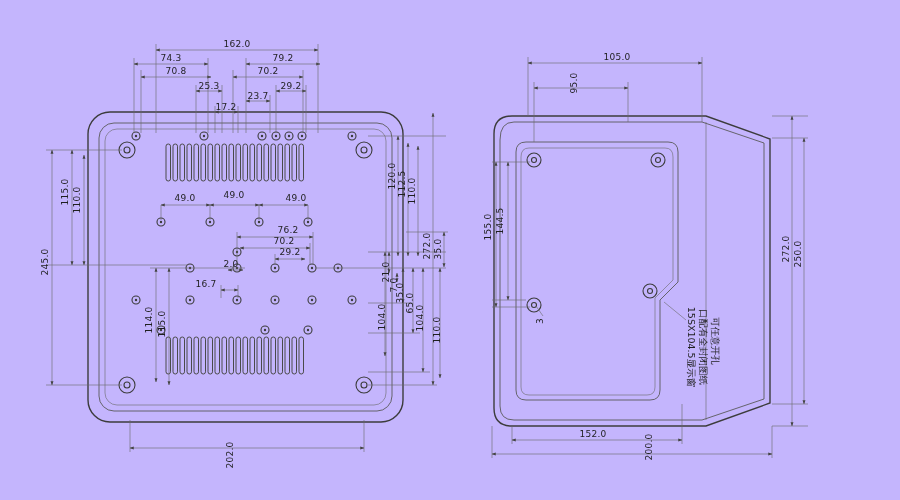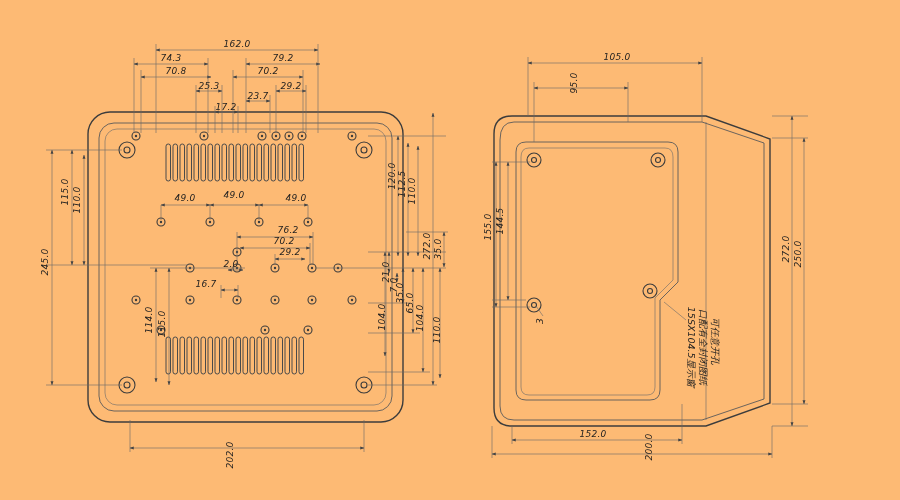--- a/index.html
+++ b/index.html
@@ -1,17 +1,17 @@
 <!DOCTYPE html>
 <html><head>
 <meta charset="utf-8">
 <style>
   html,body{margin:0;padding:0;background:#ffffff;}
-  .stage{position:relative;width:900px;height:500px;background:#fdba74;overflow:hidden;
-         font-family:"DejaVu Sans", sans-serif;font-style:italic;}
+  .stage{position:relative;width:900px;height:500px;background:#c4b5fd;overflow:hidden;
+         font-family:"DejaVu Sans", sans-serif;}
   svg{display:block}
   .outline{fill:none;stroke:#3c3c3c;stroke-width:1.4;}
   .outline2{fill:none;stroke:#5a5a5a;stroke-width:0.9;}
   .thin{fill:none;stroke:#6a6a6a;stroke-width:0.6;}
   .hole{fill:none;stroke:#3c3c3c;stroke-width:1.1;}
   .dot{fill:#3c3c3c;stroke:none;}
   .slot{fill:none;stroke:#4a4a4a;stroke-width:1;}
   .dim{font-size:9px;fill:#1f1f1f;text-anchor:middle;letter-spacing:0.2px;}
   .note{font-size:9.5px;fill:#1f1f1f;text-anchor:middle;}
 </style>

